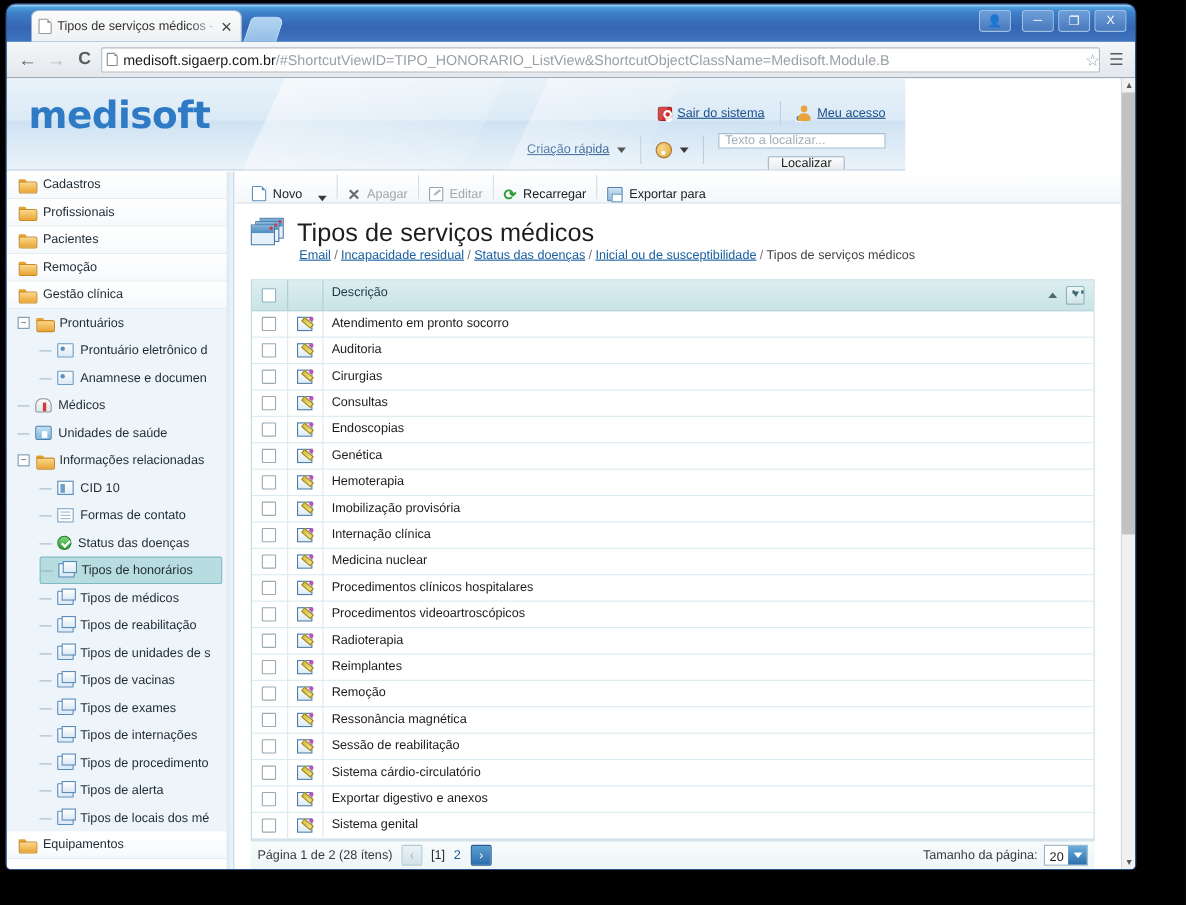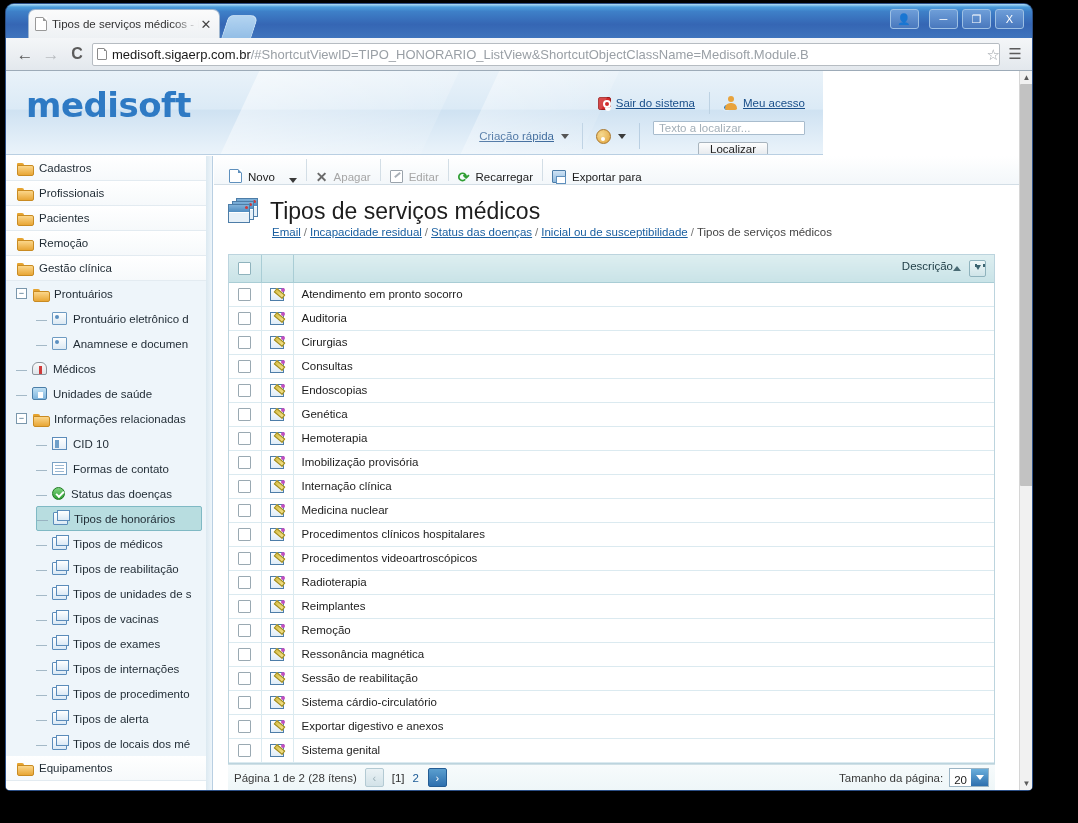--- a/index.html
+++ b/index.html
@@ -364,21 +364,21 @@
     margin: 10px 14px 0 14px;
     border: 1px solid #bcd4de;
     background: #fff;
     font-size: 11.5px;
     width: 767px;
   }
   #grid table { border-collapse: collapse; width: 100%; }
   #grid thead th {
     background: linear-gradient(to bottom, #ddeef0, #c9e3e7);
     border-bottom: 1px solid #a9cdd5;
-    height: 27px; text-align: right;
+    height: 27px; text-align: left;
     font-weight: normal; color: #1d3b44;
     padding: 0 8px;
   }
   #grid thead th.c-chk { width: 32px; padding: 0; text-align: center; border-right: 1px solid #a9cdd5;}
   #grid thead th.c-ed  { width: 32px; padding: 0; border-right: 1px solid #a9cdd5;}
   #grid tbody td {
     height: 24px; border-bottom: 1px solid #dbeaf0;
     color: #1c1c1c; padding: 0 8px; background: #fff;
   }
   #grid tbody td.c-chk { text-align: center; padding: 0; border-right: 1px solid #dbeaf0; }

